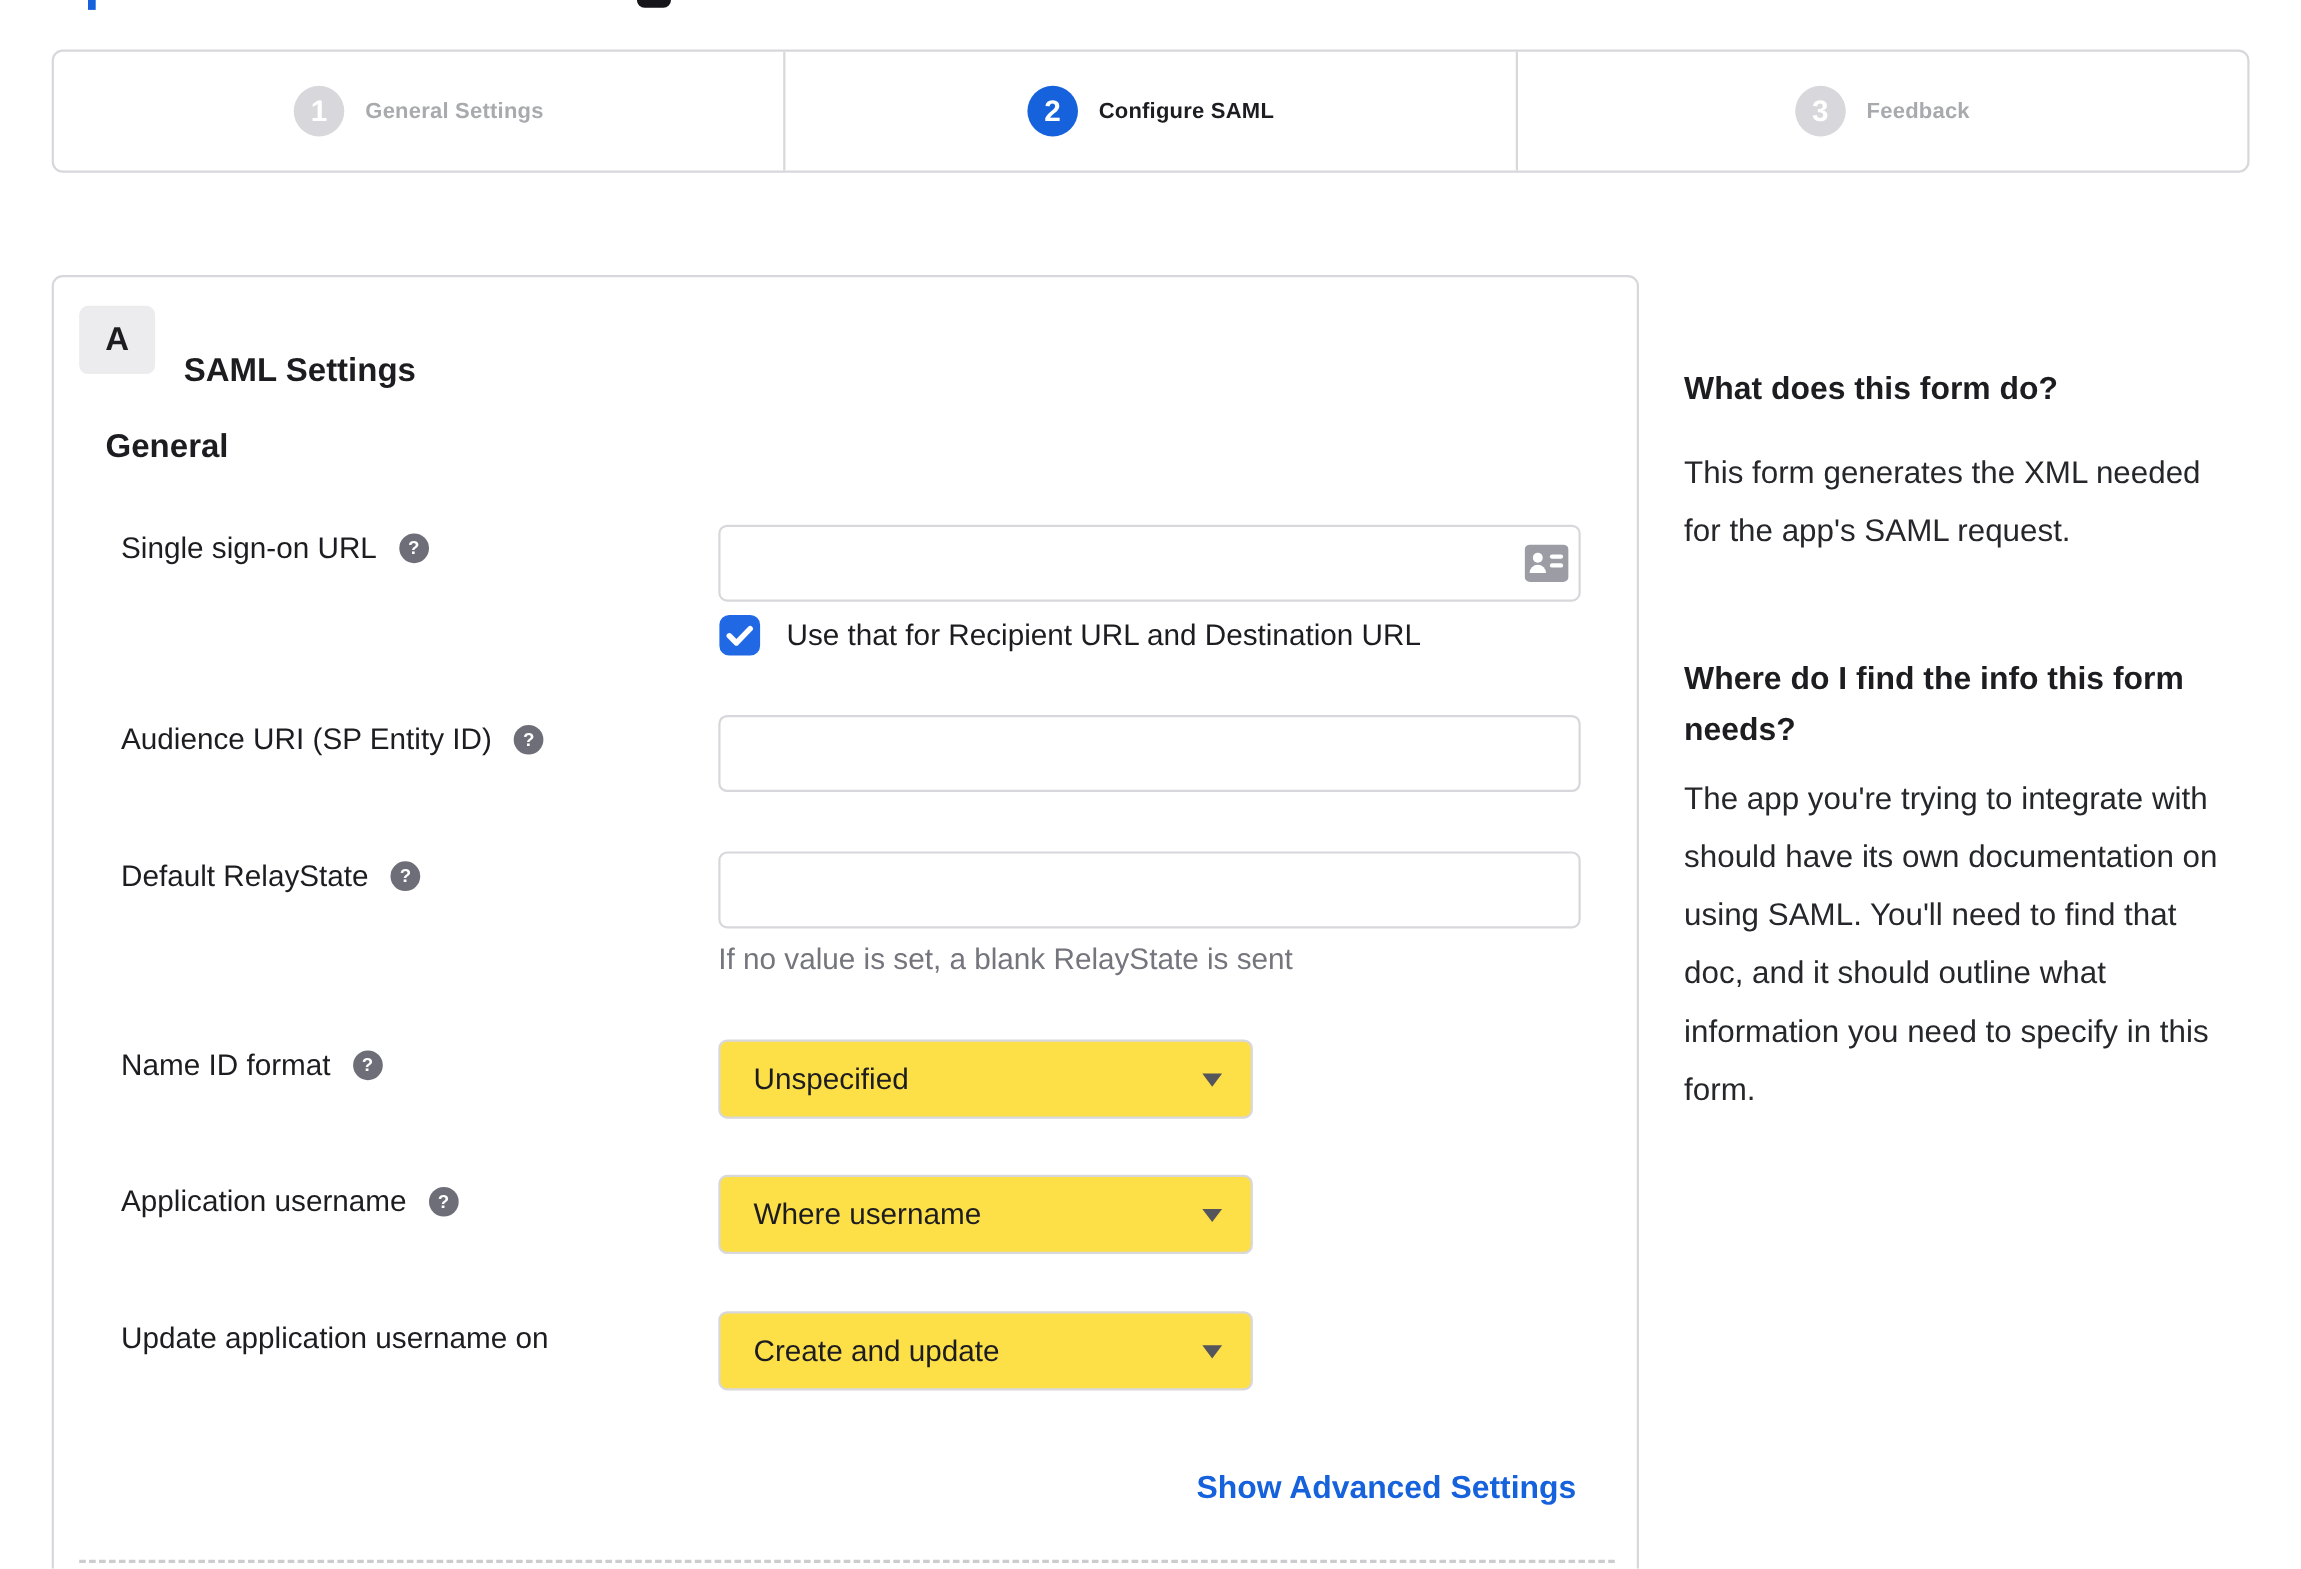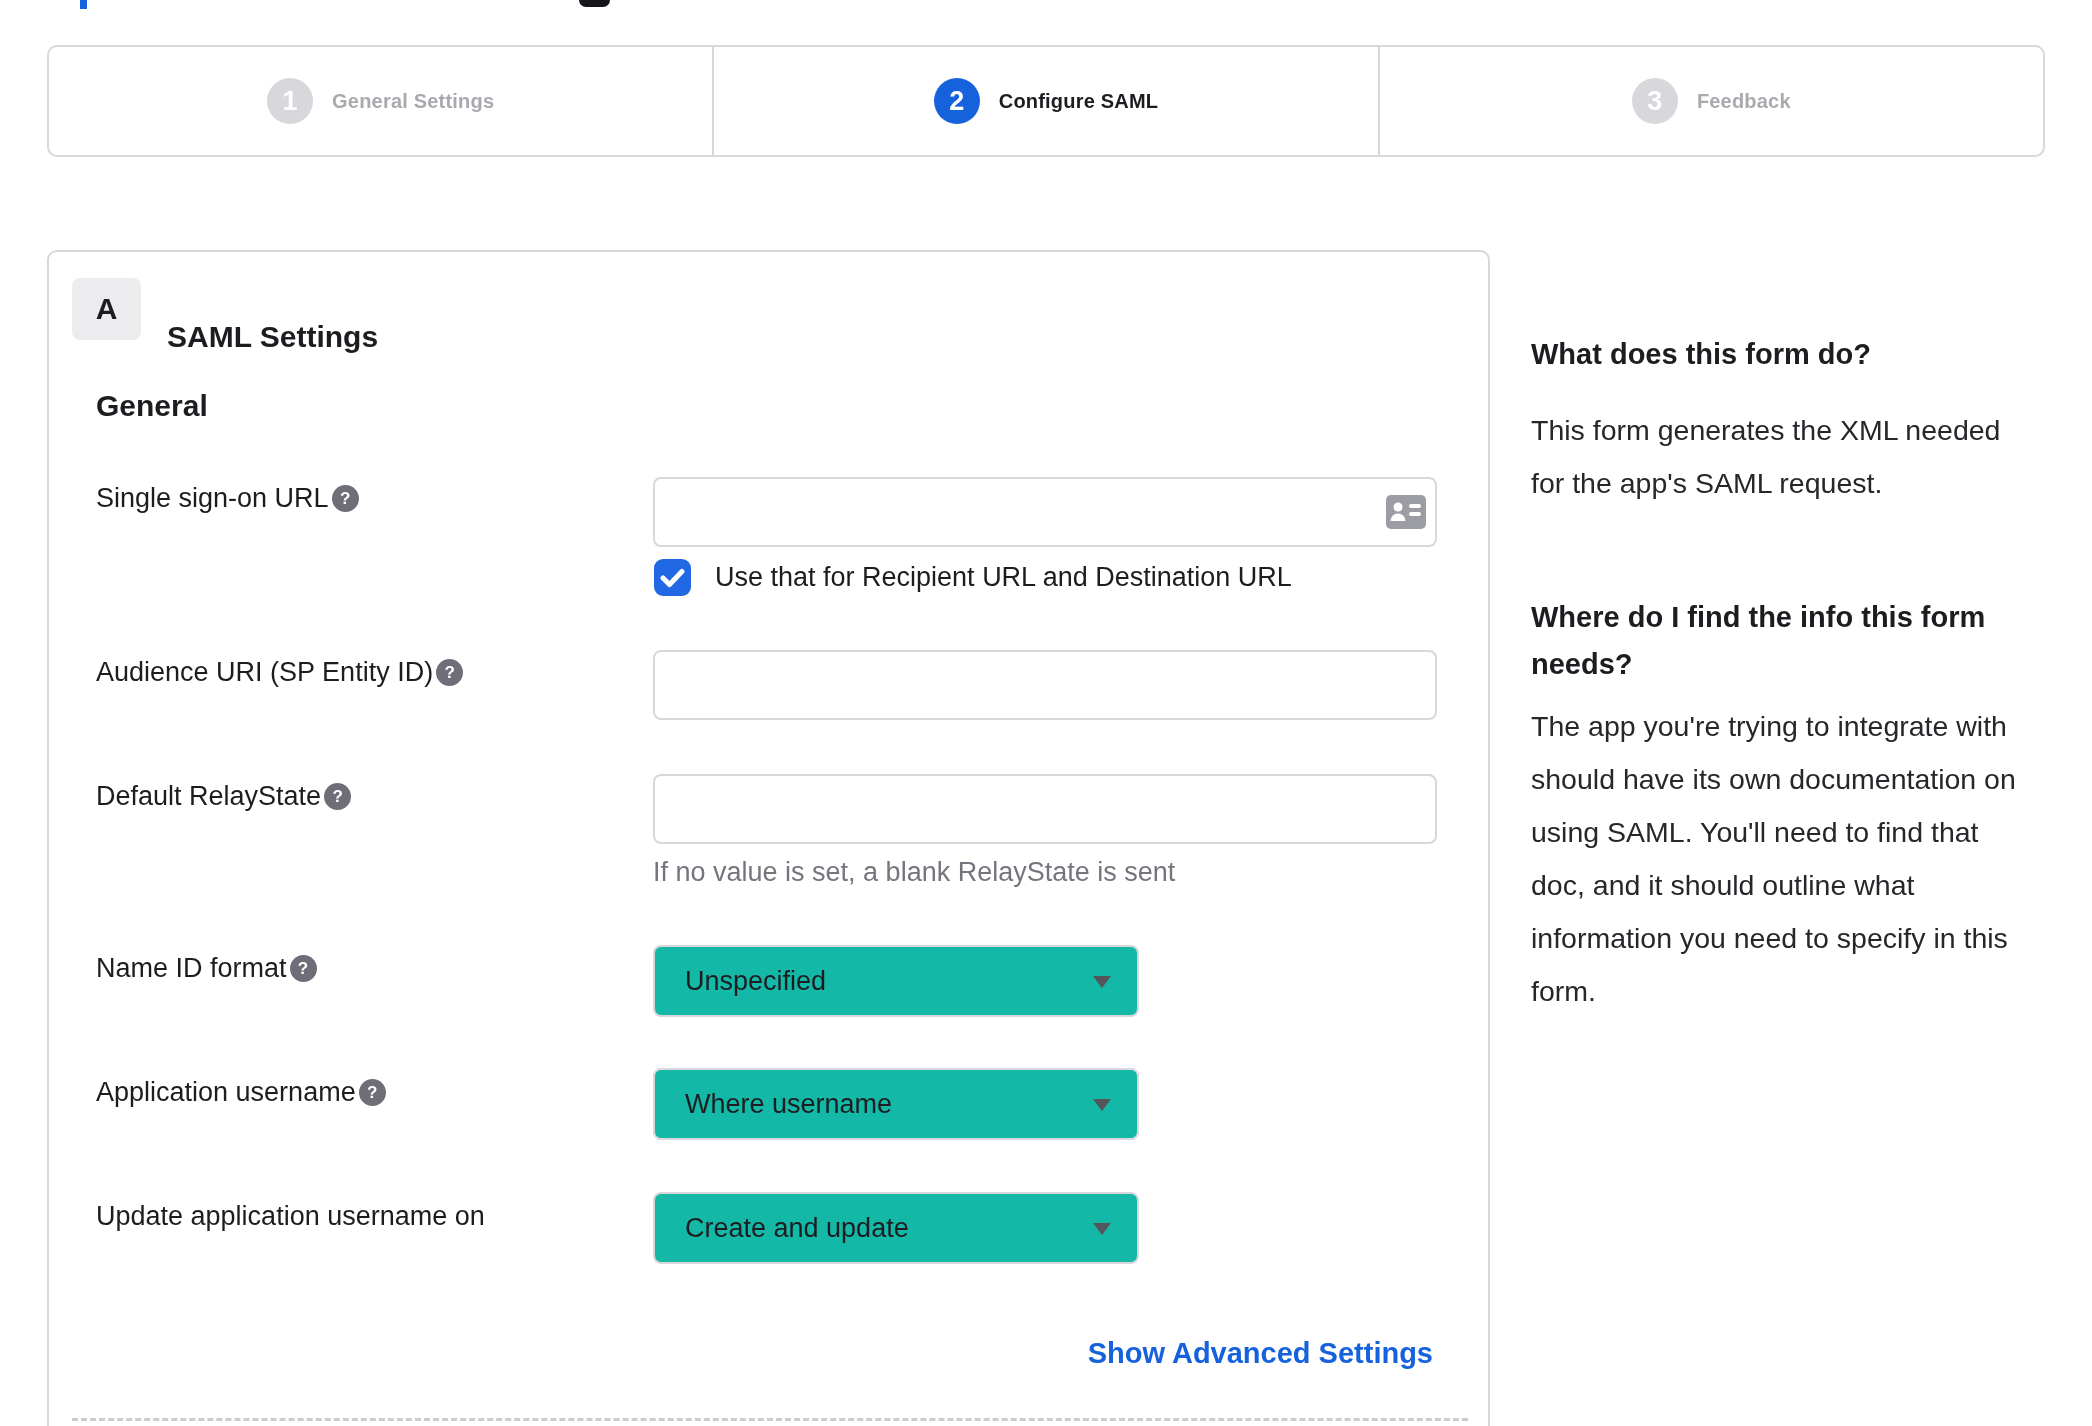--- a/index.html
+++ b/index.html
@@ -46,40 +46,40 @@
   .section-badge {
     position: absolute; left: 23px; top: 26px;
     width: 69px; height: 62px; border-radius: 8px;
     background: #ececee;
     display: flex; align-items: center; justify-content: center;
     font-size: 30px; font-weight: bold; color: #1d1d21;
   }
   .section-title { position: absolute; left: 118px; top: 40px; font-size: 30px; font-weight: bold; margin-top: 28px; }
   .group-heading { position: absolute; left: 47px; top: 137px; font-size: 30px; font-weight: bold; }
 
-  .field-label { position: absolute; left: 47px; font-size: 27px; color: #1d1d21; white-space: nowrap; display: flex; align-items: center; gap: 3px; }
+  .field-label { position: absolute; left: 61px; font-size: 27px; color: #1d1d21; white-space: nowrap; display: flex; align-items: center; gap: 20px; }
   .help-icon {
     width: 27px; height: 27px; border-radius: 50%;
     background: #6e6e78; color: #ffffff;
     font-size: 17px; font-weight: bold;
     display: inline-flex; align-items: center; justify-content: center;
     flex: 0 0 auto;
   }
   .text-input {
     position: absolute; left: 604px; width: 784px; height: 70px;
     border: 2px solid #d7d7dc; border-radius: 8px;
     background: #fff; font-size: 27px; font-family: inherit; color: #1d1d21;
     padding: 0 60px 0 28px; outline: none;
   }
   .card-icon { position: absolute; left: 1337px; width: 40px; height: 34px; }
   .hint { position: absolute; left: 604px; font-size: 27px; color: #75757d; }
 
   .select {
     position: absolute; left: 604px; width: 486px; height: 72px;
-    border: 2px solid #d7d7dc; border-radius: 8px; background: #14b8a6;
+    border: 2px solid #d7d7dc; border-radius: 8px; background: #fde047;
     display: flex; align-items: center;
     padding: 0 60px 0 30px; font-size: 27px; color: #1d1d21;
     cursor: default;
   }
   .select-arrow {
     position: absolute; right: 26px; top: 29px;
     width: 0; height: 0;
     border-left: 9px solid transparent; border-right: 9px solid transparent;
     border-top: 12px solid #55555c;
   }

